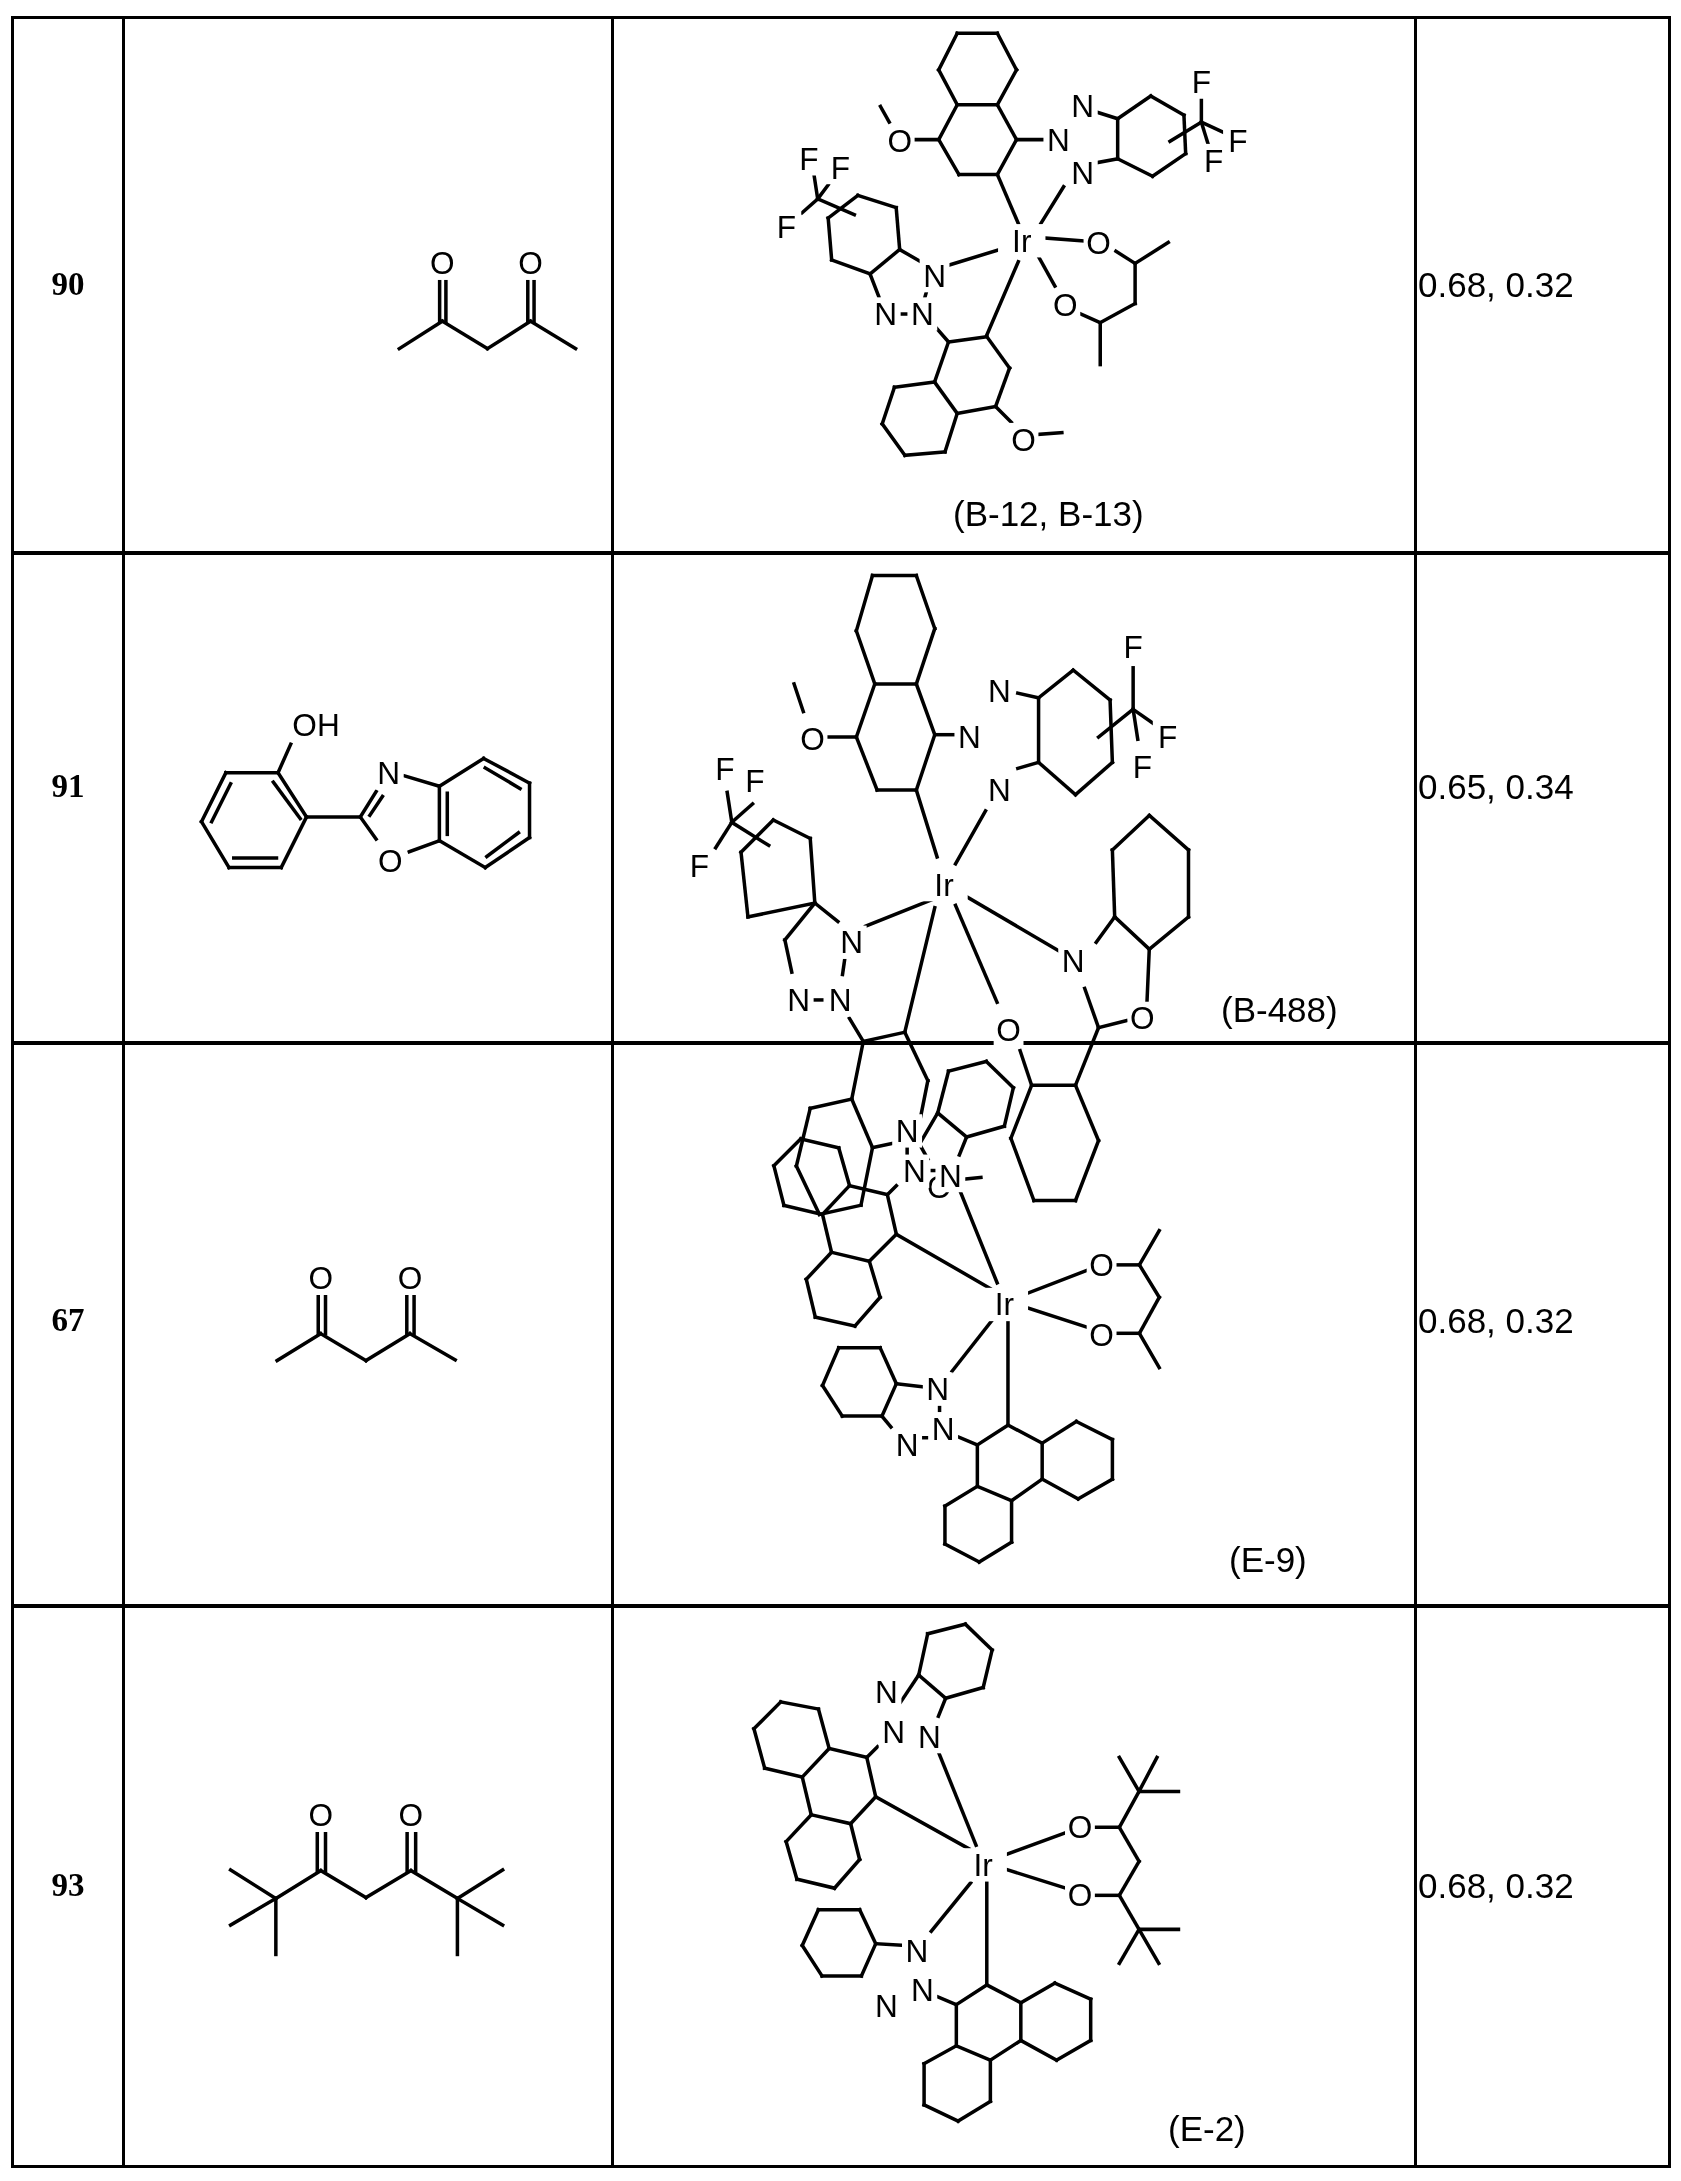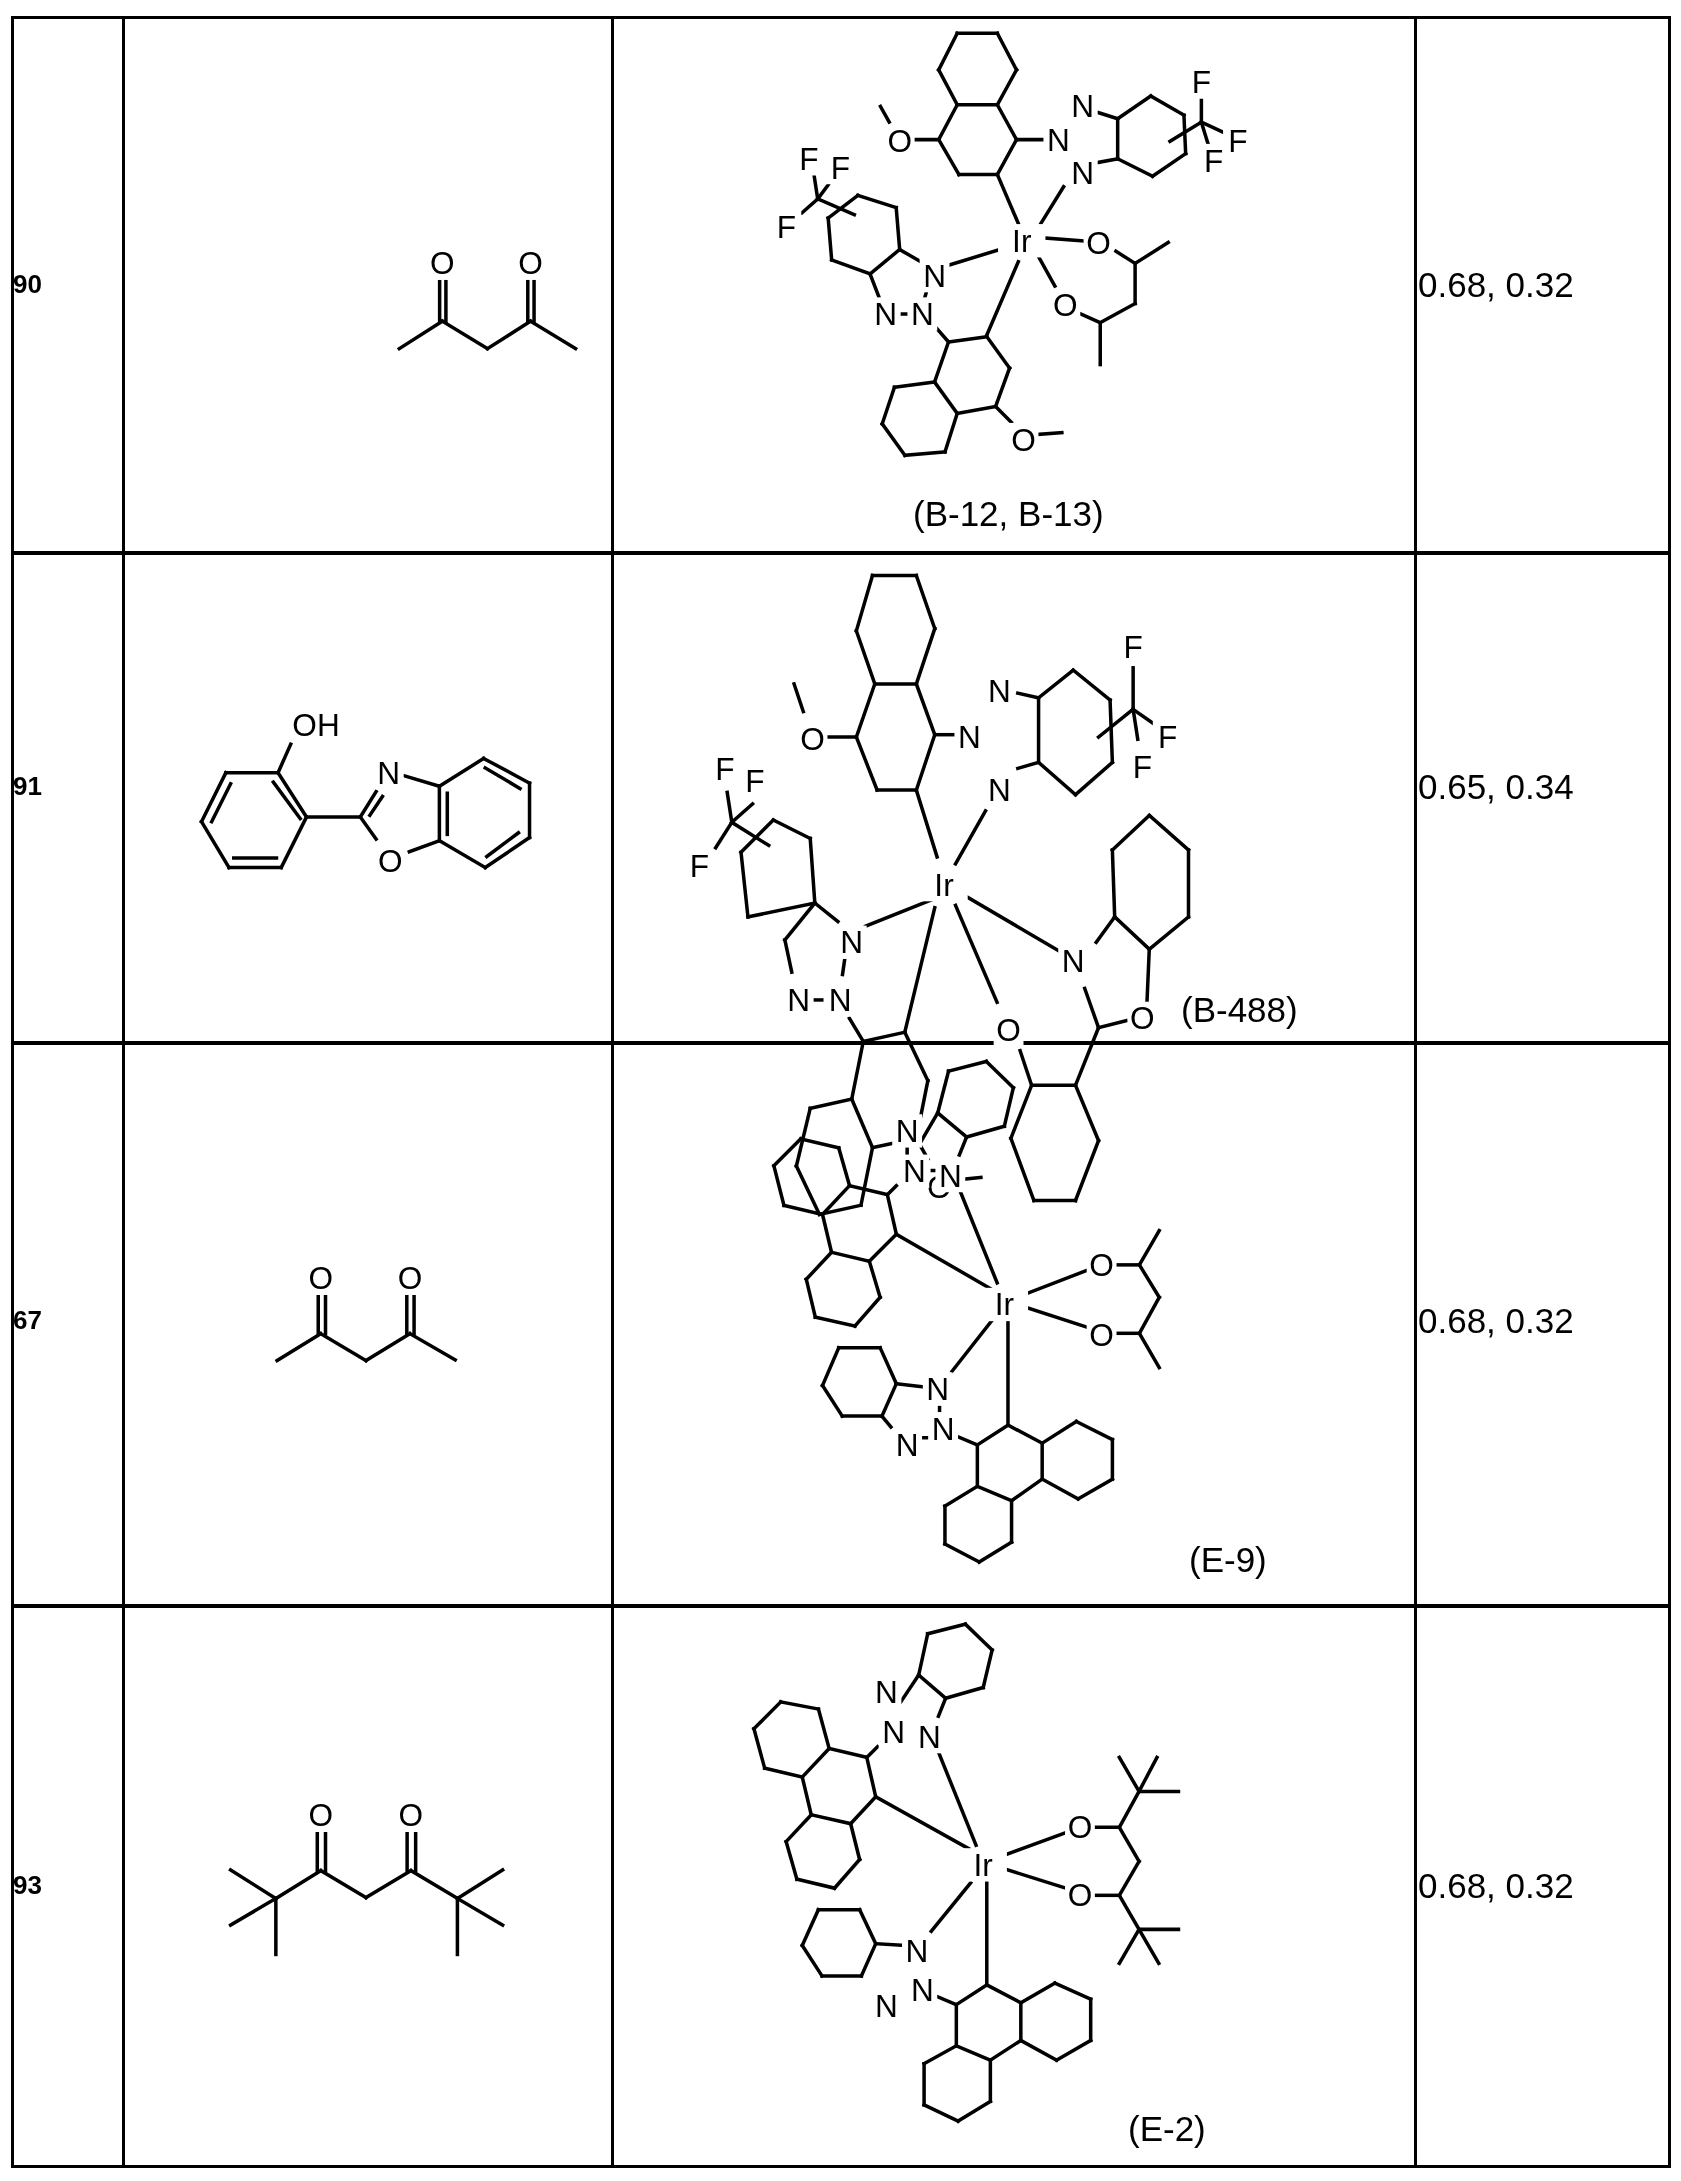--- a/index.html
+++ b/index.html
@@ -2,25 +2,25 @@
 <html style="font-size:14px"><head>
 <meta charset="utf-8">
 <style>
   html, body { margin: 0; padding: 0; background: #ffffff; }
   body { width: 1682px; height: 2181px; position: relative; overflow: hidden;
          font-family: "Liberation Sans", sans-serif; color: #000; }
   #tbl { position: absolute; left: 10.5px; top: 16px; width: 1660px; height: 2152px;
          border: 3.5px solid #000; box-sizing: border-box; }
   .hline { position: absolute; left: 10.5px; width: 1660px; height: 3.5px; background: #000; }
   .vline { position: absolute; top: 16px; width: 2.6px; height: 2152px; background: #000; }
-  .cell-no { position: absolute; left: 13px; width: 110px; 
-             font-weight: bold; font-size: 26px; line-height: 35px; }
+  .cell-no { position: absolute; left: 13px; width: 110px; text-align: center;
+             font-weight: bold; font-size: 33px; line-height: 35px; font-family: Liberation Serif, serif; }
   .cell-cie { position: absolute; left: 1418px; width: 253px; text-align: left;
               font-size: 35px; line-height: 35px; }
-  .cmpd-label { position: absolute; font-size: 35px; line-height: 35px; white-space: nowrap; }
+  .cmpd-label { position: absolute; font-size: 35px; line-height: 35px; white-space: nowrap; margin-left: 40px; }
   svg.mol { position: absolute; left: 0; top: 0; width: 1682px; height: 2181px; overflow: visible; }
   svg.mol line { stroke: #000; stroke-width: 4; stroke-linecap: square; }
   svg.mol text { font-family: "Liberation Sans", sans-serif; font-size: 36px; fill: #000;
                  text-anchor: middle; dominant-baseline: central; }
 </style>
 </head>
 <body>
 
 <div id="tbl"></div>
 <div class="hline" style="top:551px"></div>

